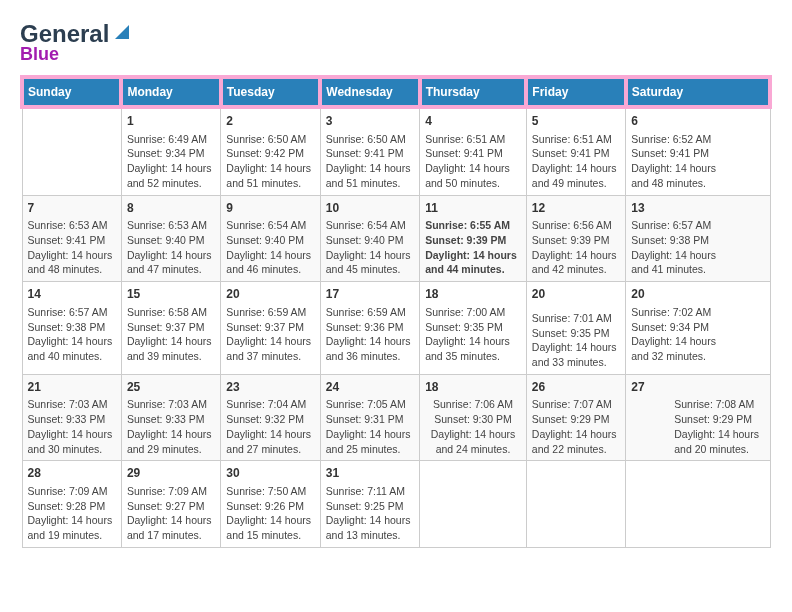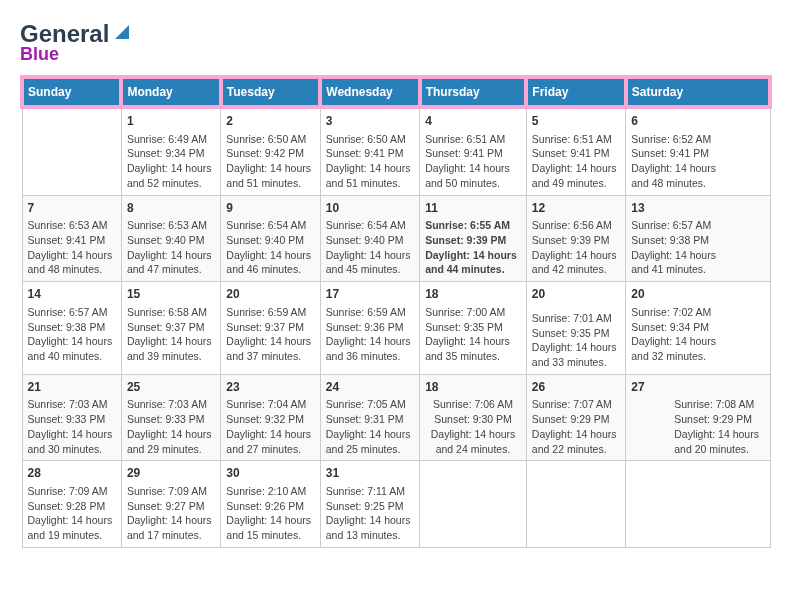--- a/index.html
+++ b/index.html
@@ -314,21 +314,21 @@
         </td>
         <td>
           <span class="day-number">29</span>
           <div class="cell-content" style="white-space: pre-line;">Sunrise: 7:09 AM
 Sunset: 9:27 PM
 Daylight: 14 hours
 and 17 minutes.</div>
         </td>
         <td>
           <span class="day-number">30</span>
-          <div class="cell-content" style="white-space: pre-line;">Sunrise: 2:10 AM
+          <div class="cell-content" style="white-space: pre-line;">Sunrise: 7:50 AM
 Sunset: 9:26 PM
 Daylight: 14 hours
 and 15 minutes.</div>
         </td>
         <td>
           <span class="day-number">31</span>
           <div class="cell-content" style="white-space: pre-line;">Sunrise: 7:11 AM
 Sunset: 9:25 PM
 Daylight: 14 hours
 and 13 minutes.</div>

